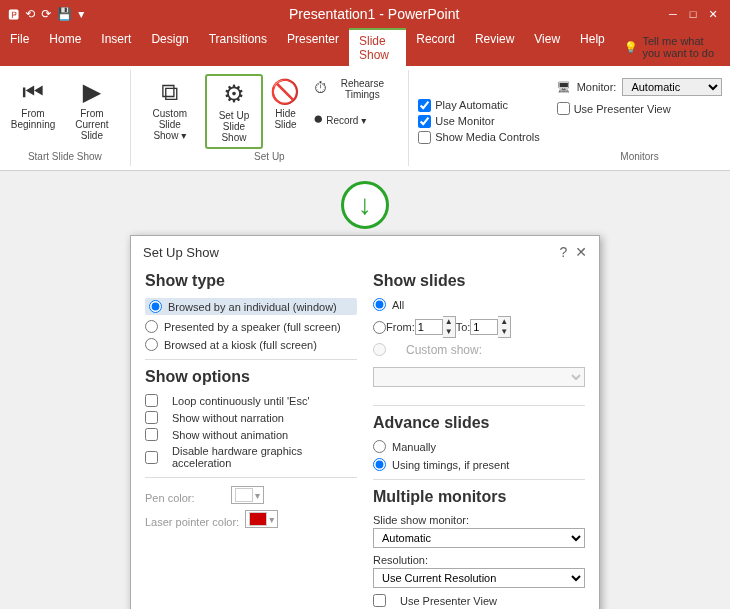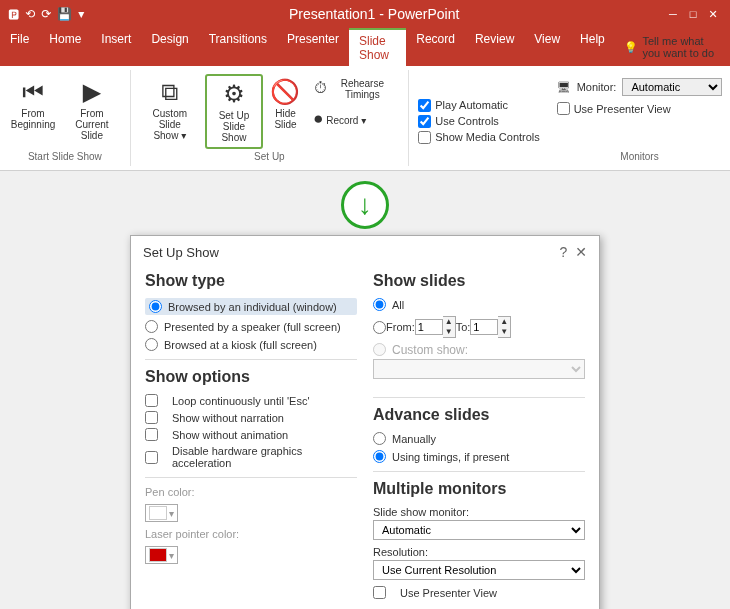--- a/index.html
+++ b/index.html
@@ -147,21 +147,21 @@
       gap: 16px;
     }
     .dialog-col { flex: 1; }
     .section-title { font-size: 16px; font-weight: 600; color: #333; margin-bottom: 8px; }
     .radio-row { display: flex; align-items: center; gap: 6px; margin-bottom: 5px; font-size: 11px; color: #333; }
     .radio-row.selected { background: #dce6f1; padding: 2px 4px; border-radius: 2px; }
     .radio-row input[type=radio] { margin: 0; }
     .checkbox-row { display: flex; align-items: center; gap: 14px; margin-bottom: 4px; font-size: 11px; color: #333; }
     .checkbox-row input[type=checkbox] { margin: 0; }
 
-    .color-row { display: flex; align-items: flex-start; gap: 6px; margin-bottom: 6px; font-size: 11px; color: #999; flex-direction: column; }
+    .color-row { display: flex; align-items: flex-end; gap: 6px; margin-bottom: 6px; font-size: 11px; color: #999; }
     .color-btn { display: flex; align-items: center; border: 1px solid #aaa; padding: 1px 3px; cursor: pointer; gap: 2px; }
     .color-swatch { width: 18px; height: 14px; background: white; border: 1px solid #ccc; }
     .color-swatch-red { background: #c00; }
     .color-dropdown { font-size: 10px; }
 
     .separator { border: none; border-top: 1px solid #ddd; margin: 8px 0; }
     .spinbox-wrap { display: flex; align-items: center; }
     .spinbox-input { width: 28px; border: 1px solid #aaa; font-size: 11px; padding: 1px 2px; }
     .spinbox-arrows { display: flex; flex-direction: column; border: 1px solid #aaa; border-left: none; }
     .spinbox-arrow { font-size: 8px; line-height: 10px; padding: 0 2px; cursor: pointer; background: #f5f5f5; }
@@ -178,21 +178,21 @@
 
     .dialog-footer {
       padding: 8px 14px;
       display: flex;
       justify-content: flex-end;
       gap: 8px;
       border-top: 1px solid #eee;
     }
     .label-text-normal { font-size: 11px; color: #333; margin-top: 2px; }
 
-    .custom-show-row { display: flex; align-items: flex-start; gap: 6px; margin-bottom: 0; }
+    .custom-show-row { display: flex; align-items: flex-start; gap: 20px; margin-bottom: 8px; }
   </style>
 </head>
 <body>
 
 <div class="title-bar">
   <div class="title-bar-left">
     <span>🅿</span>
     <span>⟲</span>
     <span>⟳</span>
     <span>💾</span>
@@ -273,21 +273,21 @@
     </div>
 
     <div class="ribbon-group" style="border-right:none;min-width:140px;justify-content:center;">
       <div style="display:flex;flex-direction:column;gap:3px;padding-top:6px;">
         <div class="ribbon-checkbox-row">
           <input type="checkbox" checked="" style="">
           <span>Play Automatic</span>
         </div>
         <div class="ribbon-checkbox-row">
           <input type="checkbox" checked="" style="">
-          <span>Use Controls</span>
+          <span>Use Monitor</span>
         </div>
         <div class="ribbon-checkbox-row">
           <input type="checkbox" style="">
           <span>Show Media Controls</span>
         </div>
       </div>
     </div>
 
     <div class="ribbon-group" style="min-width:160px;">
       <div class="ribbon-right-group">

